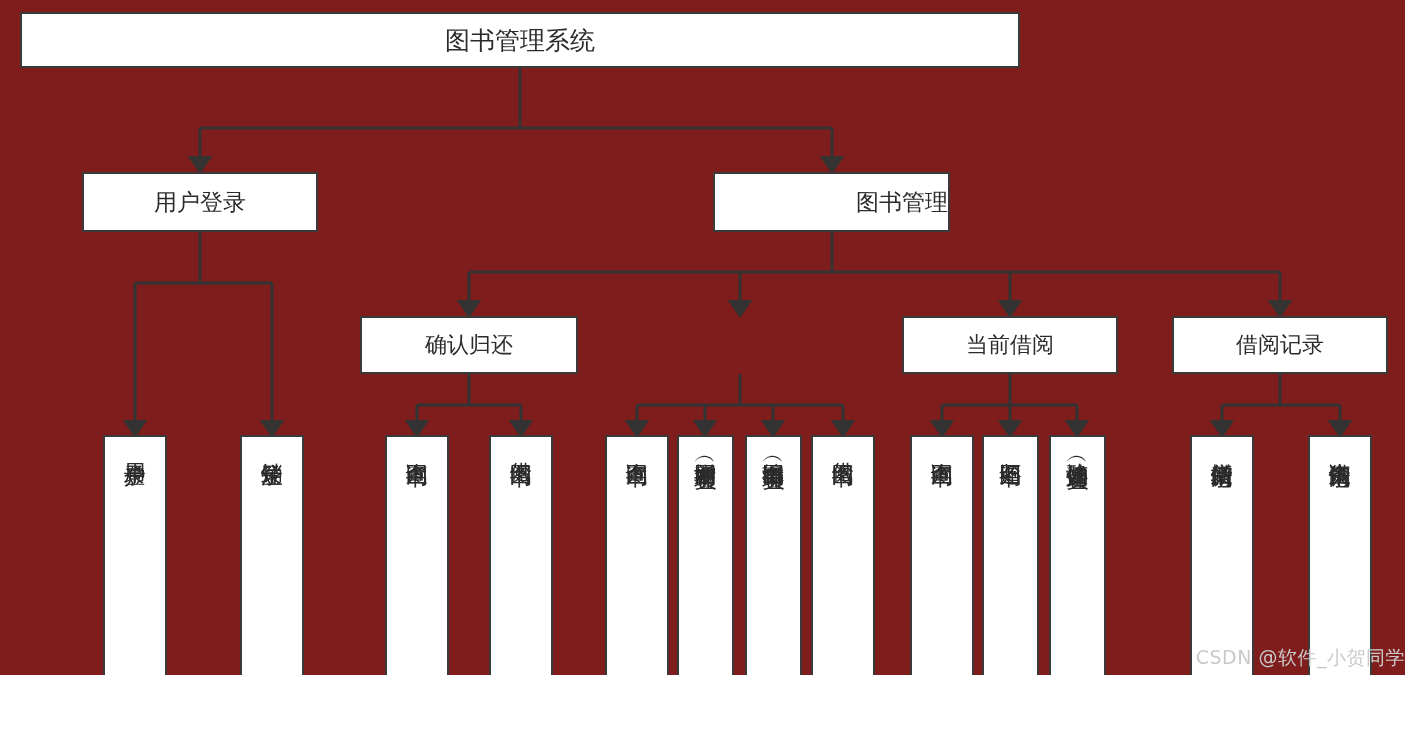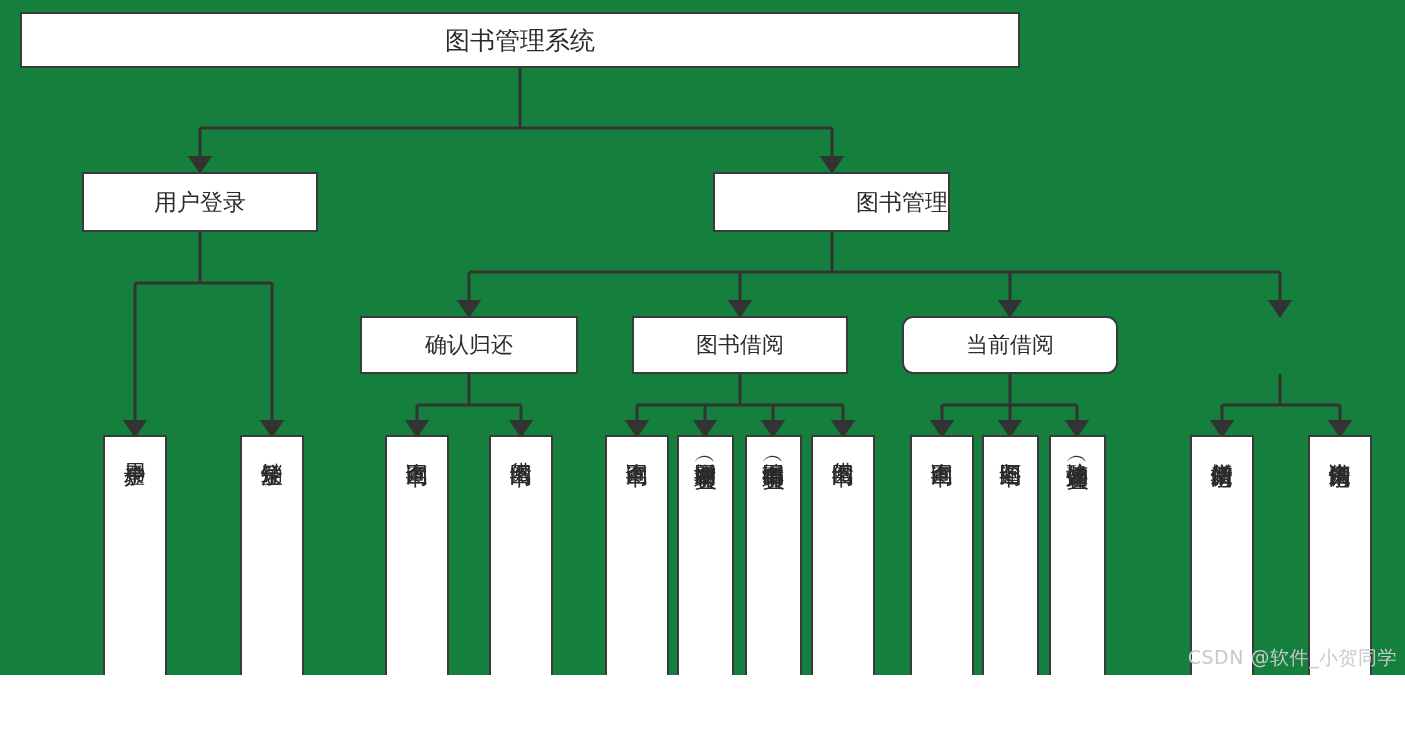--- a/index.html
+++ b/index.html
@@ -7,21 +7,21 @@
     padding: 0;
     background: #ffffff;
   }
   body {
     font-family: "DejaVu Sans", "Liberation Sans", sans-serif;
   }
   #canvas {
     position: relative;
     width: 1405px;
     height: 675px;
-    background: #15803d;
+    background: #7f1d1d;
     overflow: hidden;
   }
   #edges {
     position: absolute;
     left: 0;
     top: 0;
     width: 1405px;
     height: 747px;
   }
   .node {
@@ -58,21 +58,21 @@
     letter-spacing: 1px;
     white-space: pre;
     display: block;
   }
   .htext {
     display: block;
     line-height: 1;
   }
   #watermark {
     position: absolute;
-    right: 8px;
+    right: 0;
     bottom: 4px;
     font-size: 19px;
     color: #c9c9c9;
     letter-spacing: 0.5px;
     z-index: 3;
     white-space: nowrap;
     margin-top: 17px;
   }
 </style>
 </head>
@@ -138,25 +138,25 @@
   <div class="node level2" style="left:82px; top:172px; width:236px; height:60px;">
     <span class="htext">用户登录</span>
   </div>
   <div class="node level2" style="left:713px; top:172px; width:237px; height:60px;justify-content:flex-end;">
     <span class="htext">图书管理</span>
   </div>
 
   <div class="node level3" style="left:360px; top:316px; width:218px; height:58px;">
     <span class="htext">确认归还</span>
   </div>
-  <div class="node level3" style="left:632px; top:316px; width:216px; height:58px;">
-    <span class="htext">图书借阅</span>
-  </div>
-  <div class="node level3" style="left:902px; top:316px; width:216px; height:58px;border-radius:11px;">
+  <div class="node level3" style="left:902px; top:316px; width:216px; height:58px;">
     <span class="htext">当前借阅</span>
+  </div>
+  <div class="node level3" style="left:1172px; top:316px; width:216px; height:58px;">
+    <span class="htext">借阅记录</span>
   </div>
 
   <div class="node leaf" style="left:103px; top:435px; width:64px; height:300px;">
     <span class="vtext">用户登录</span>
   </div>
   <div class="node leaf" style="left:240px; top:435px; width:64px; height:300px;">
     <span class="vtext">注销登录</span>
   </div>
 
   <div class="node leaf" style="left:385px; top:435px; width:64px; height:300px;">

